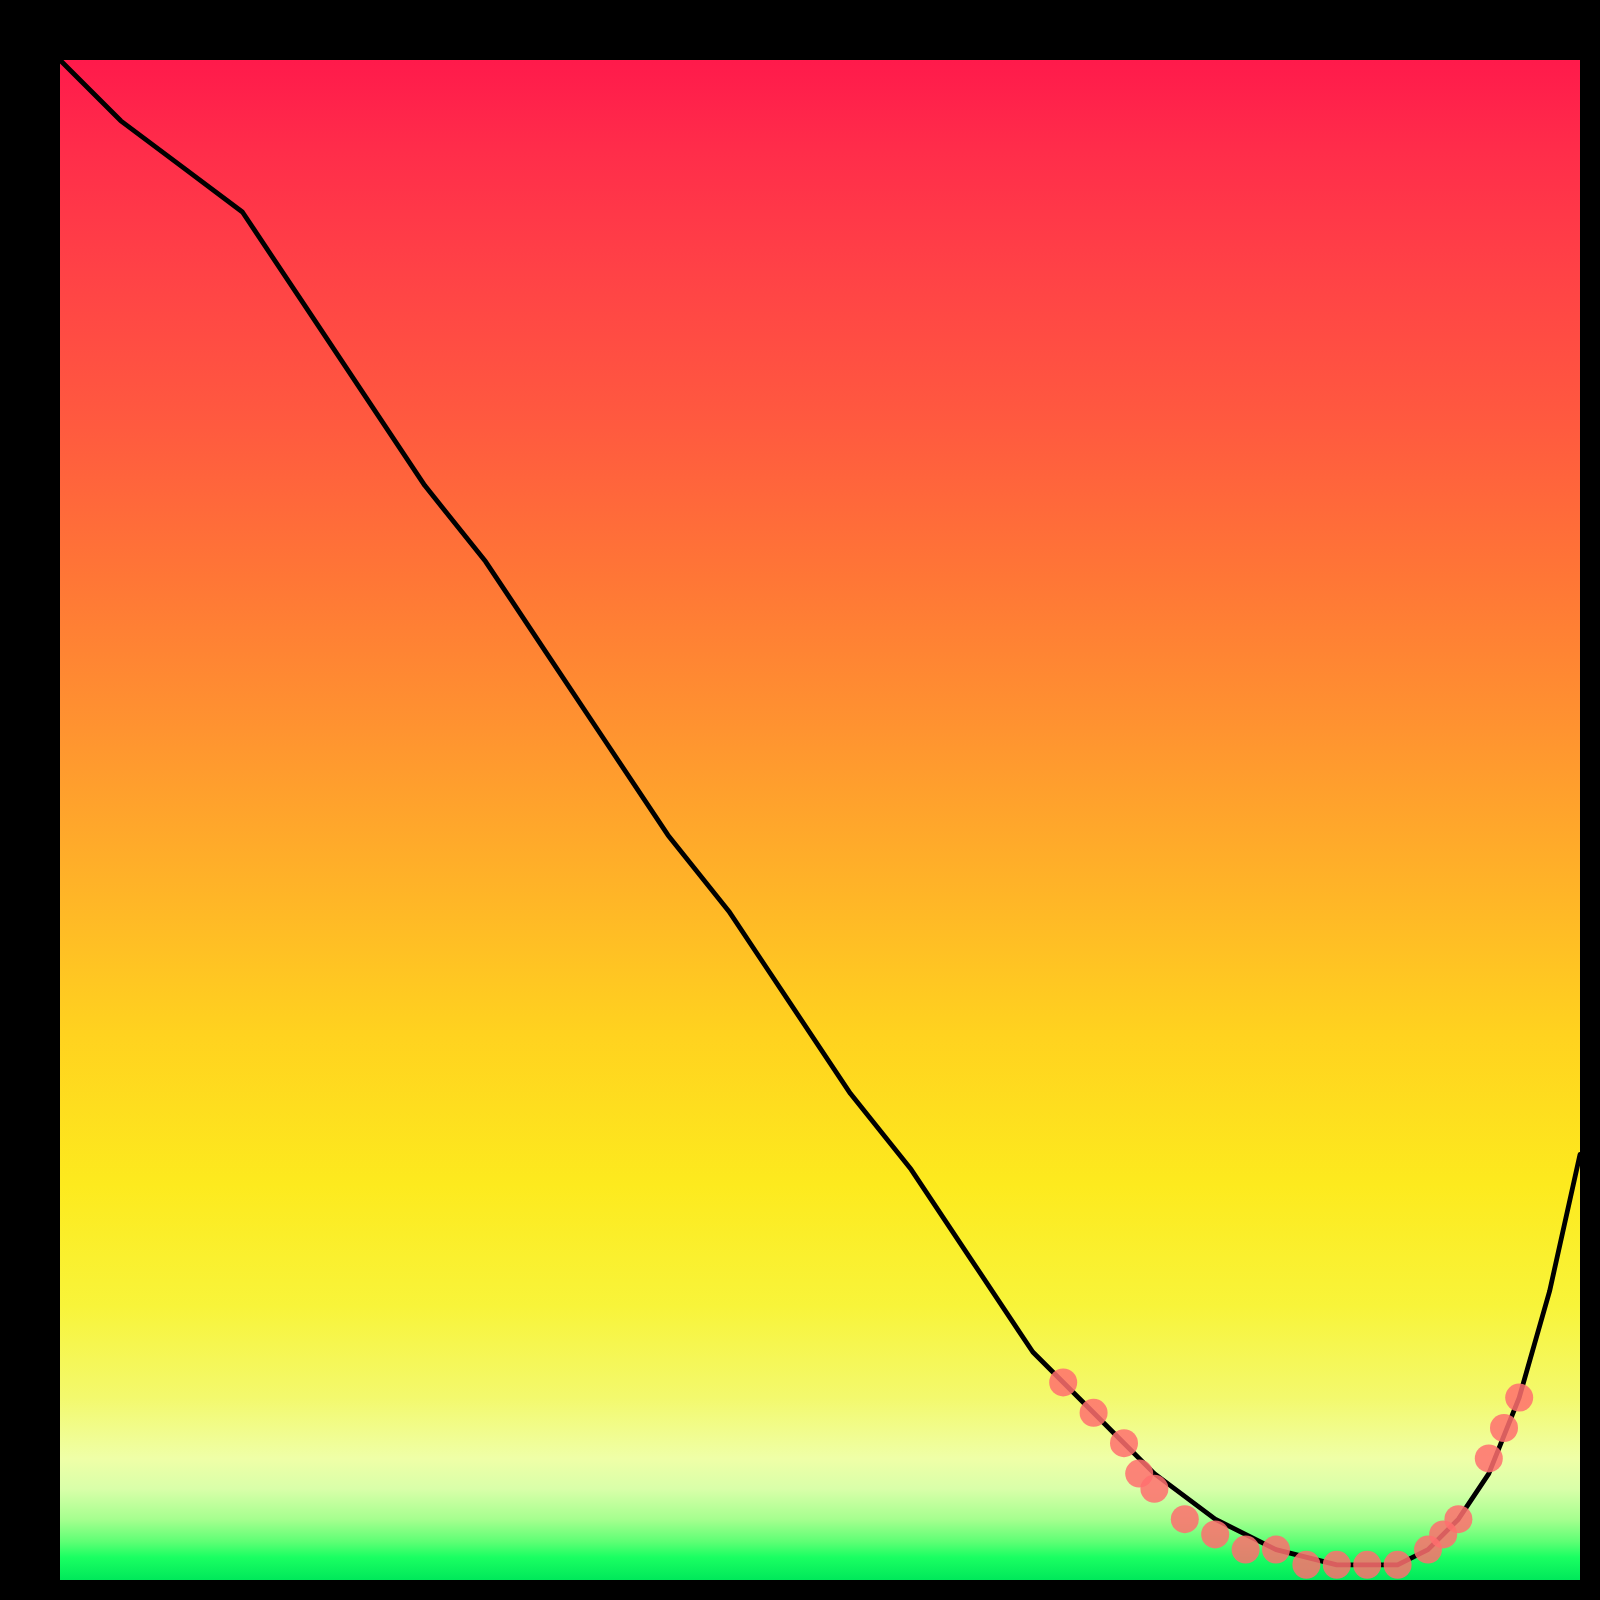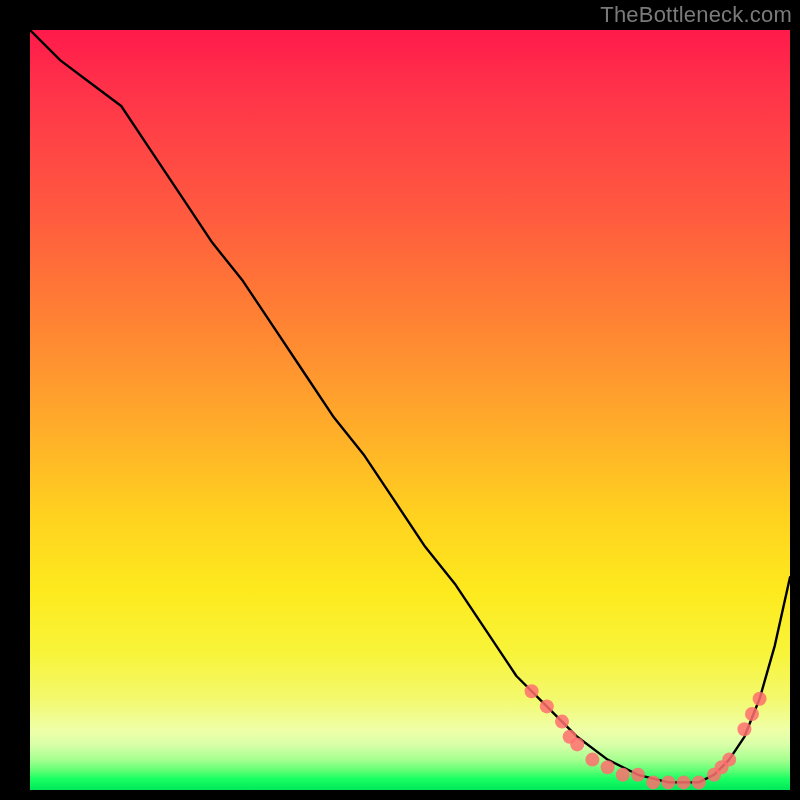--- a/index.html
+++ b/index.html
@@ -64,21 +64,20 @@
     width: 760px;
     height: 760px;
     z-index: 20;
   }
 </style>
 </head>
 <body>
 
 <div class="frame">
 
-  <div class="watermark">TheBottleneck.com</div>
 
   <div class="plot-area"></div>
 
   <svg class="curve" viewBox="0 0 760 760" preserveAspectRatio="none">
     <path d="M0.00 0.00 L30.40 30.40 L60.80 53.20 L91.20 76.00 L121.60 121.60 L152.00 167.20 L182.40 212.80 L212.80 250.80 L243.20 296.40 L273.60 342.00 L304.00 387.60 L334.40 425.60 L364.80 471.20 L395.20 516.80 L425.60 554.80 L456.00 600.40 L486.40 646.00 L516.80 676.40 L532.00 691.60 L547.20 706.80 L577.60 729.60 L608.00 744.80 L638.40 752.40 L668.80 752.40 L684.00 744.80 L699.20 729.60 L714.40 706.80 L729.60 668.80 L744.80 615.60 L760.00 547.20" fill="none" stroke="#000000" stroke-width="2.4" stroke-linejoin="round" stroke-linecap="round"></path>
     <g>
         <circle cx="501.60" cy="661.20" r="7" fill="#ff6f6f" fill-opacity="0.85"></circle>
         <circle cx="516.80" cy="676.40" r="7" fill="#ff6f6f" fill-opacity="0.85"></circle>
         <circle cx="532.00" cy="691.60" r="7" fill="#ff6f6f" fill-opacity="0.85"></circle>
         <circle cx="539.60" cy="706.80" r="7" fill="#ff6f6f" fill-opacity="0.85"></circle>

